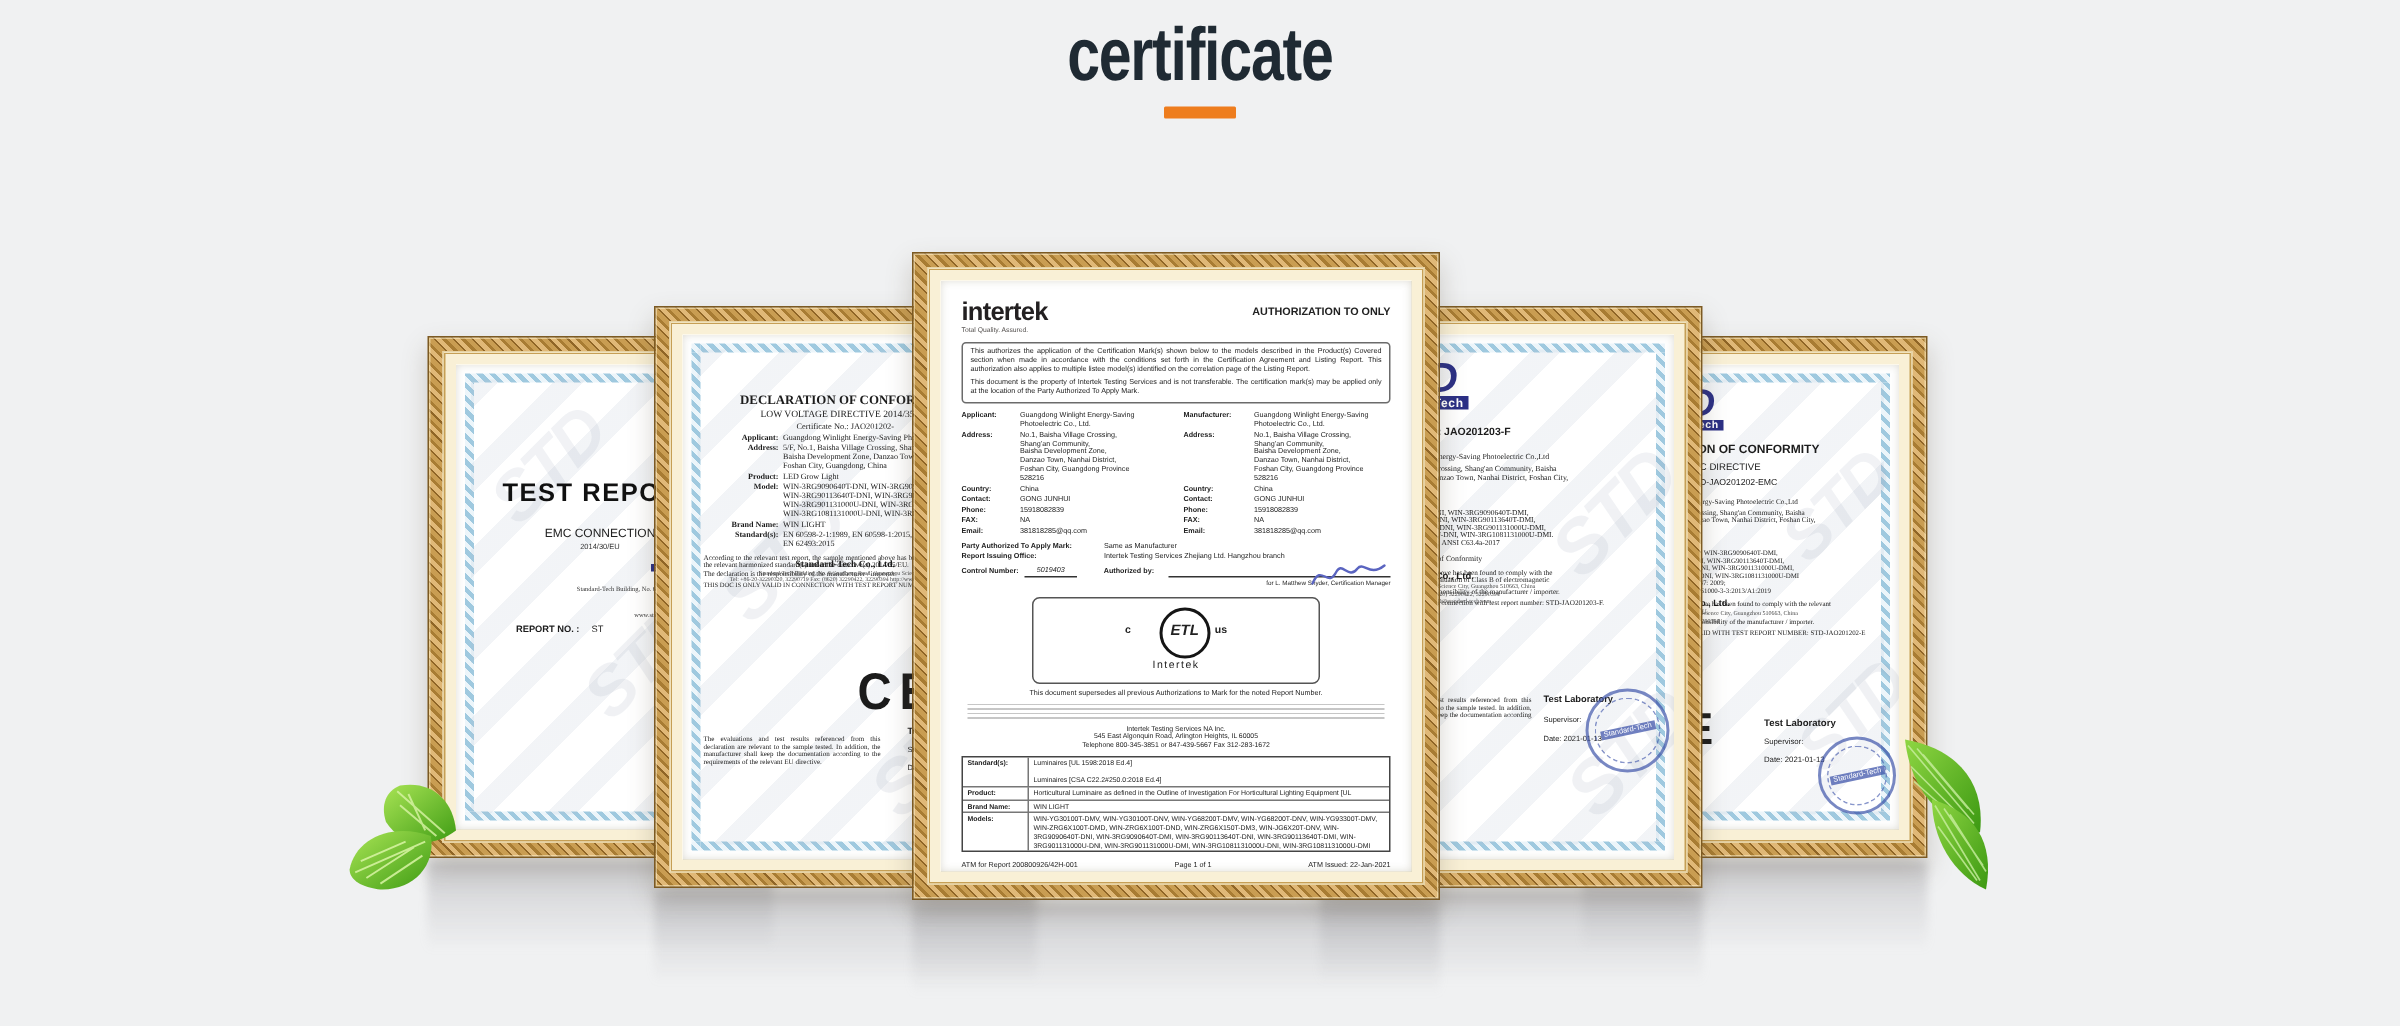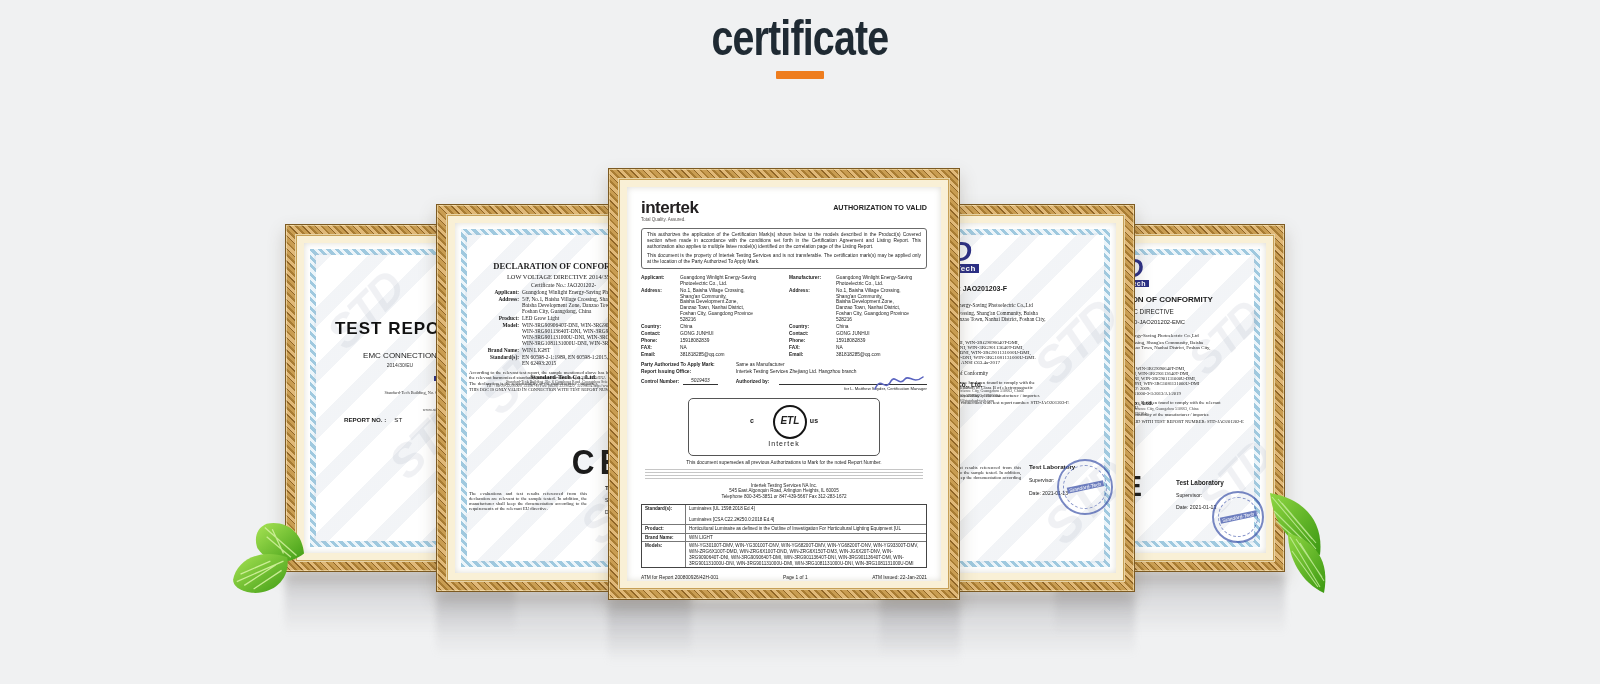--- a/index.html
+++ b/index.html
@@ -291,21 +291,21 @@
   <div class="cert z3" style="left:608px;top:168px;width:352px;height:432px;">
     <div class="frame">
         <div class="mat">
           <div class="paper">
       <div class="icontent">
         <div class="ihead">
           <div>
             <div class="ilogo">intertek</div>
             <div class="itag">Total Quality. Assured.</div>
           </div>
-          <div class="iheading">AUTHORIZATION TO VALID</div>
+          <div class="iheading">AUTHORIZATION TO ONLY</div>
         </div>
         <div class="ibox">
           <div>This authorizes the application of the Certification Mark(s) shown below to the models described in the Product(s) Covered section when made in accordance with the conditions set forth in the Certification Agreement and Listing Report. This authorization also applies to multiple listee model(s) identified on the correlation page of the Listing Report.</div>
           <div style="margin-top:3px;">This document is the property of Intertek Testing Services and is not transferable. The certification mark(s) may be applied only at the location of the Party Authorized To Apply Mark.</div>
         </div>
         <div class="icols">
           <div class="icol">
             <div class="irow">
                     <span class="ilbl">Applicant:</span>
                     <span>Guangdong Winlight Energy-Saving Photoelectric Co., Ltd.</span>

